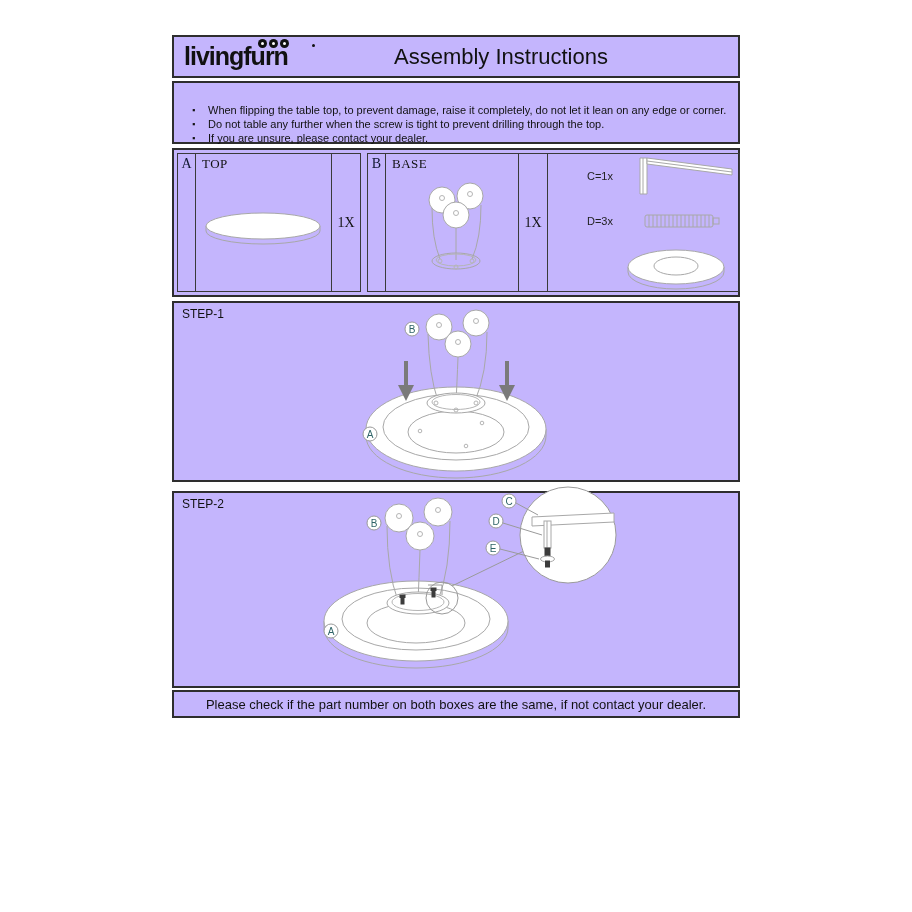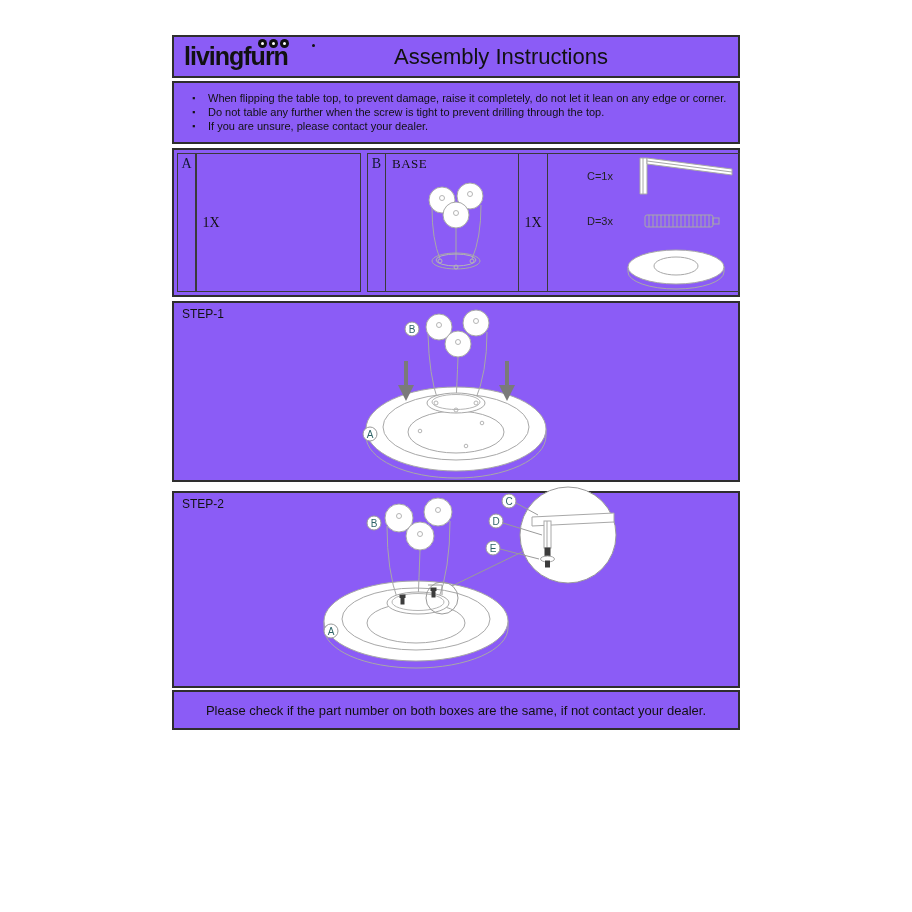--- a/index.html
+++ b/index.html
@@ -1,31 +1,31 @@
 <!DOCTYPE html>
 <html><head>
 <meta charset="utf-8">
 <style>
   * { margin:0; padding:0; box-sizing:border-box; }
   html,body { width:912px; height:912px; background:#ffffff; font-family:"Liberation Sans", sans-serif; color:#1a1a1a; }
   .sheet { position:absolute; left:172px; top:35px; width:568px; }
-  .box { border:2px solid #2e2e2e; background:#8b5cf6; }
+  .box { border:2px solid #2e2e2e; background:#c4b5fd; }
 
   
   .header { height:43px; display:flex; align-items:center; padding:0 10px; }
   .logo-wrap { position:relative; width:150px; }
   .logo-text { font-size:25px; font-weight:bold; letter-spacing:-1px; color:#111; }
   .logo-tm { position:absolute; top:2px; left:128px; width:3px; height:3px; background:#111; border-radius:50%; }
   .logo-badges { position:absolute; top:-3px; left:74px; display:flex; gap:2px; }
   .logo-badges i { width:9px; height:9px; background:#111; border-radius:50%; display:inline-block; position:relative; }
   .logo-badges i::after { content:""; position:absolute; left:3px; top:3px; width:3px; height:3px; background:#fff; border-radius:50%; }
   .title { flex:1; text-align:center; font-size:22px; color:#111; padding-right:60px; }
 
   
-  .warnings { margin-top:3px; height:63px; padding:8px 8px 0 8px; }
+  .warnings { margin-top:3px; height:63px; padding:20px 8px 0 8px; }
   .warnings ul { list-style:none; }
   .warnings li { font-size:11px; line-height:14px; color:#111; padding-left:26px; position:relative; }
   .warnings li::before { content:"▪"; position:absolute; left:10px; top:0; font-size:9px; }
 
   
   .parts { margin-top:4px; height:149px; padding:3px; display:flex; gap:6px; }
   .pbox { border:1px solid #3a3a3a; display:flex; height:100%; }
   .pbox-a { flex:0 0 184px; }
   .pbox-b { flex:1; }
   .pcol-letter { flex:0 0 18px; border-right:1px solid #3a3a3a; font-family:"Liberation Serif", serif; font-size:14px; text-align:center; padding-top:2px; color:#101830; }
@@ -43,21 +43,21 @@
   .step1 { height:181px;padding-left:28px; }
   .step2 { margin-top:9px; height:197px; }
   .step-label { position:absolute; left:8px; top:4px; font-size:12px; color:#111; }
   .step svg.scene { position:absolute; left:50%; top:0; transform:translateX(-50%); }
 
   
   .completed { margin-top:2px; height:180px; position:relative; }
   .completed-label { position:absolute; right:10px; bottom:6px; font-size:14px; color:#111; }
 
   
-  .footer { margin-top:2px; height:40px; display:flex; align-items:center; justify-content:center; font-size:13px; color:#111; }
+  .footer { margin-top:2px; height:28px; display:flex; align-items:center; justify-content:center; font-size:13px; color:#111; }
 
   svg { overflow:visible; }
   .ln { fill:none; stroke:#a8a8a8; stroke-width:1; }
   .lnf { fill:#ffffff; stroke:#a8a8a8; stroke-width:1; }
   .hole { fill:none; stroke:#b5b5b5; stroke-width:1; }
   .arrow { fill:#7a7a7a; stroke:none; }
   .lbl-circ { fill:#ffffff; stroke:#9a9a9a; stroke-width:1; }
   .lbl-txt { font-family:"Liberation Sans", sans-serif; font-size:10px; fill:#2f6468; text-anchor:middle; }
   .leader { stroke:#9a9a9a; stroke-width:1; fill:none; }
   .dark { fill:#3c3c3c; stroke:#3c3c3c; }
@@ -85,20 +85,27 @@
       <li>When flipping the table top, to prevent damage, raise it completely, do not let it lean on any edge or corner.</li>
       <li>Do not table any further when the screw is tight to prevent drilling through the top.</li>
       <li>If you are unsure, please contact your dealer.</li>
     </ul>
   </div>
 
   <div class="box parts">
 
     <div class="pbox pbox-a">
       <div class="pcol-letter">A</div>
+      <div class="pcol-art">
+        <span class="pname">TOP</span>
+        <svg width="134" height="143" viewBox="0 0 134 143">
+          <path class="ln" d="M10,72 v5 a57,13 0 0 0 114,0 v-5"></path>
+          <ellipse class="lnf" cx="67" cy="72" rx="57" ry="13"></ellipse>
+        </svg>
+      </div>
       <div class="pcol-qty">1X</div>
     </div>
 
     <div class="pbox pbox-b">
       <div class="pcol-letter">B</div>
       <div class="pcol-art" style="flex:0 0 132px;">
         <span class="pname">BASE</span>
         <svg width="132" height="143" viewBox="0 0 132 143">
           <circle class="lnf" cx="56" cy="46" r="13"></circle>
           <circle class="lnf" cx="84" cy="42" r="13"></circle>

